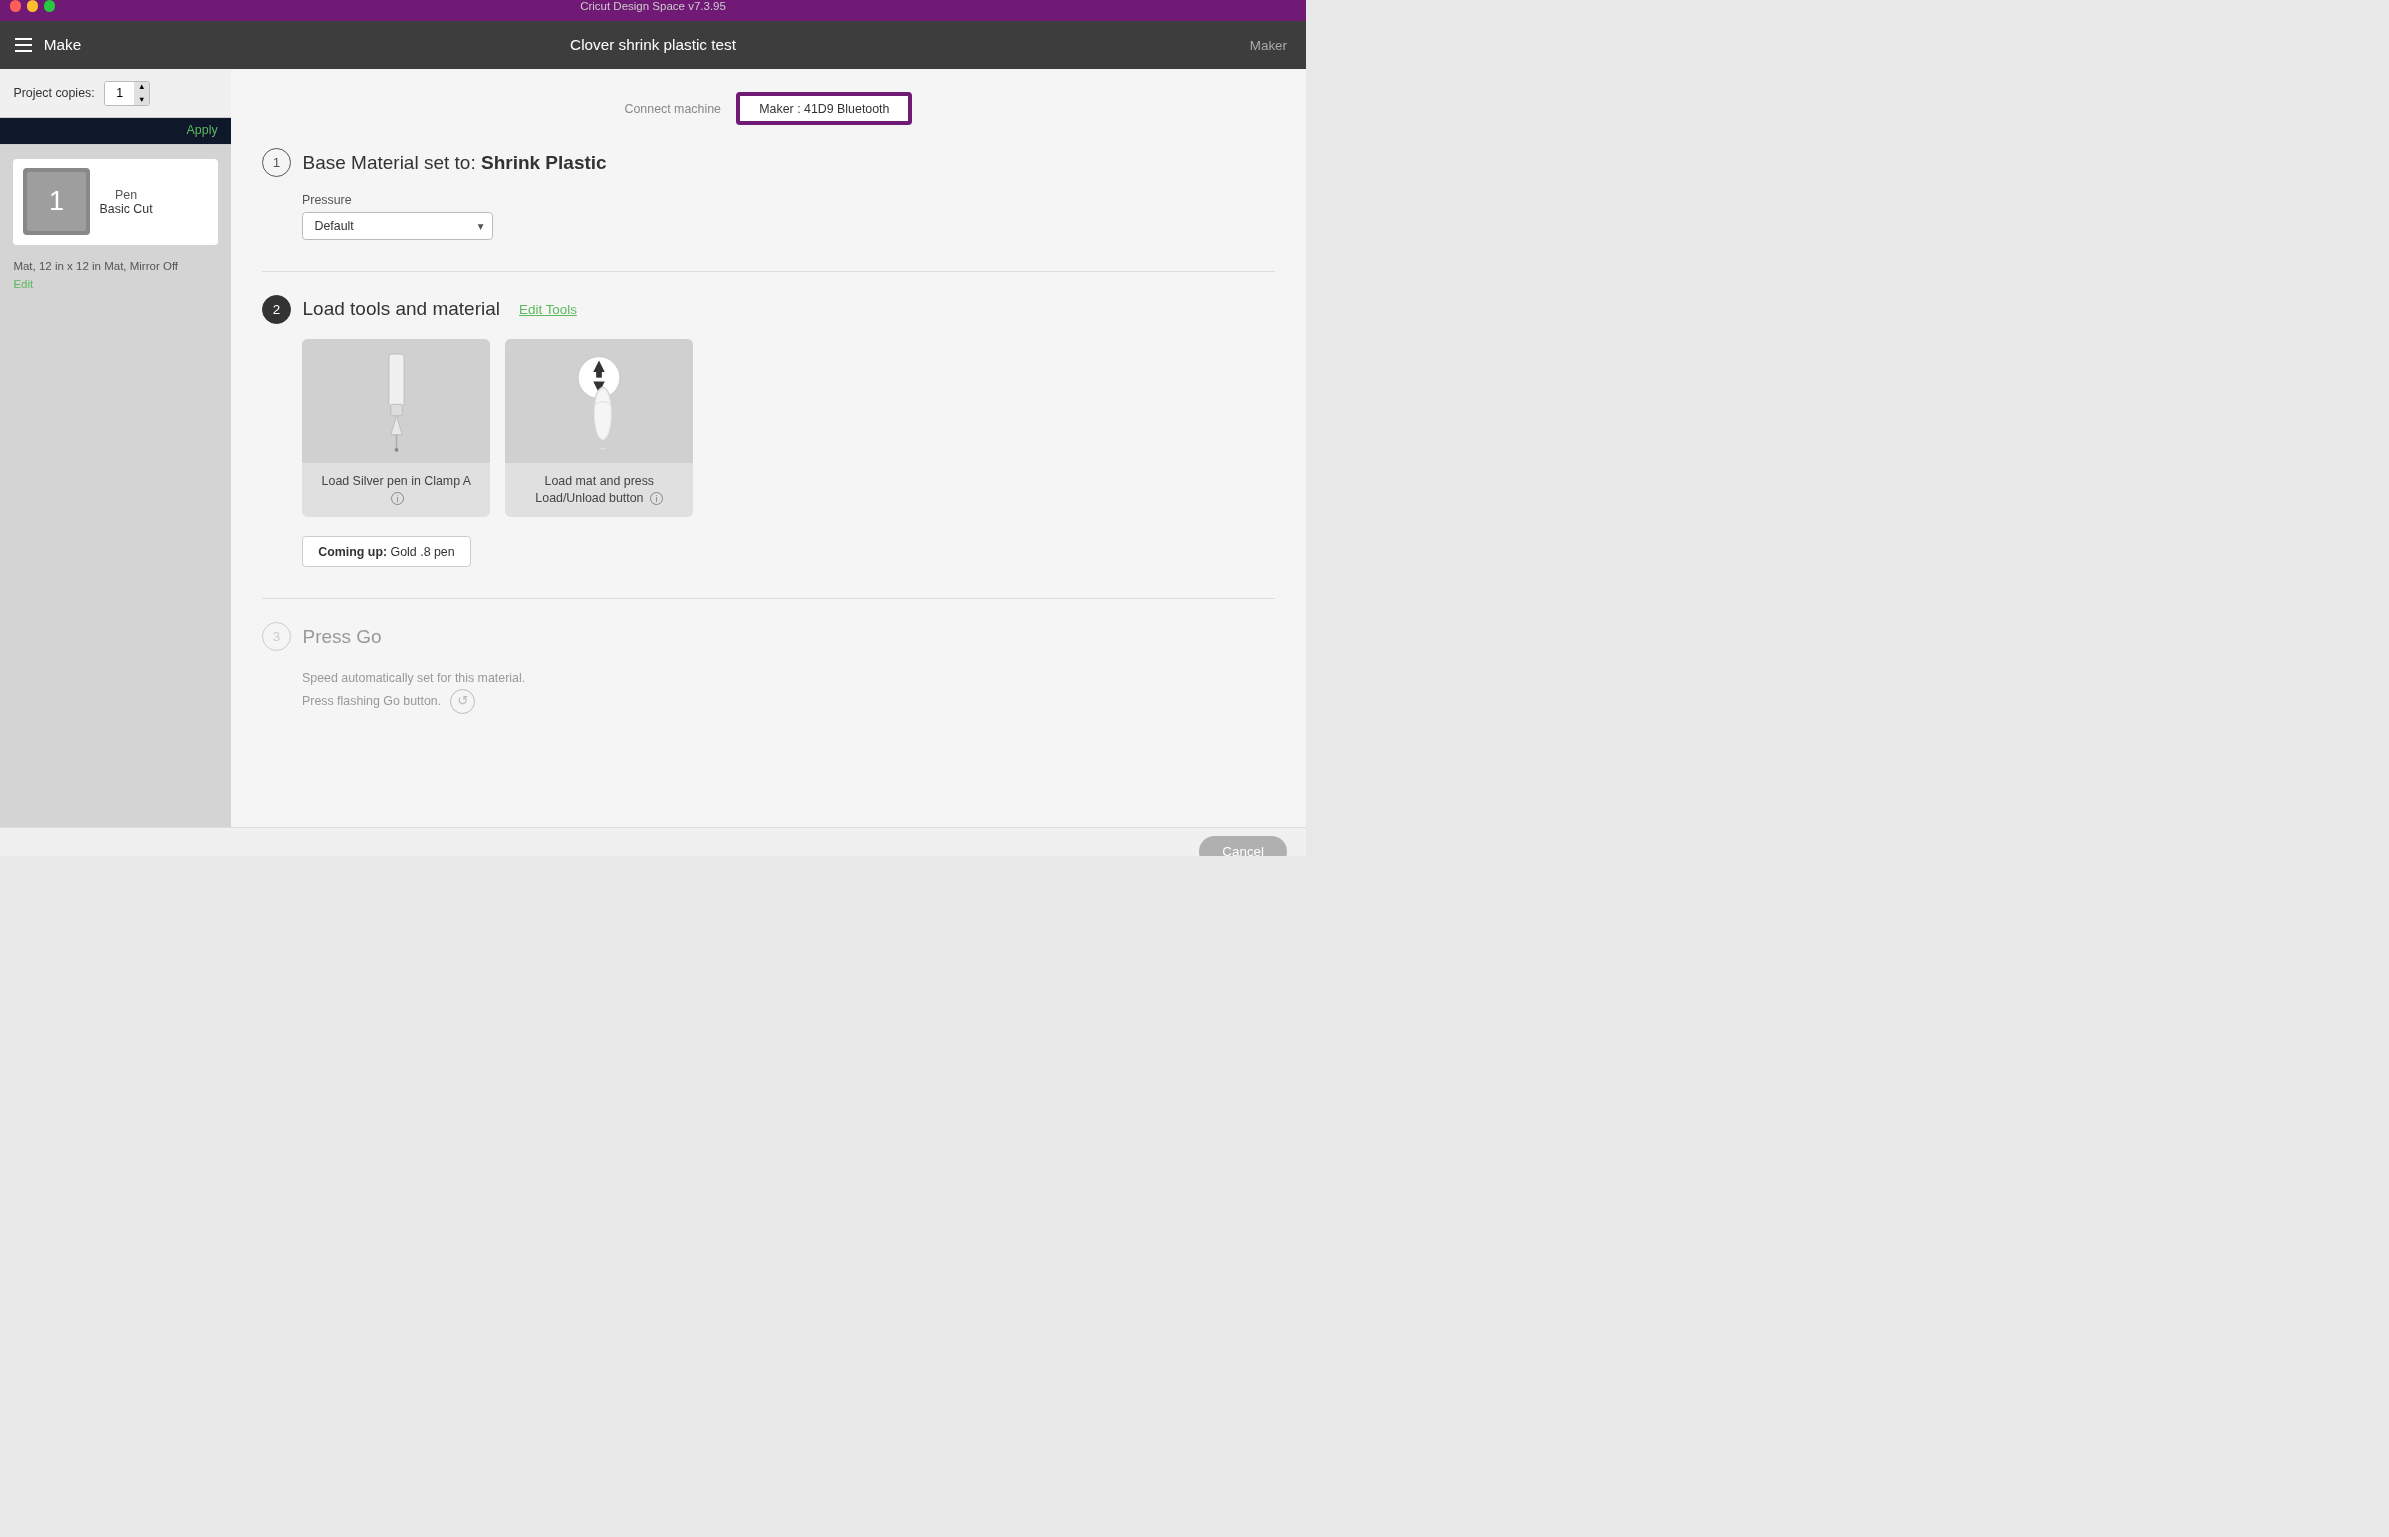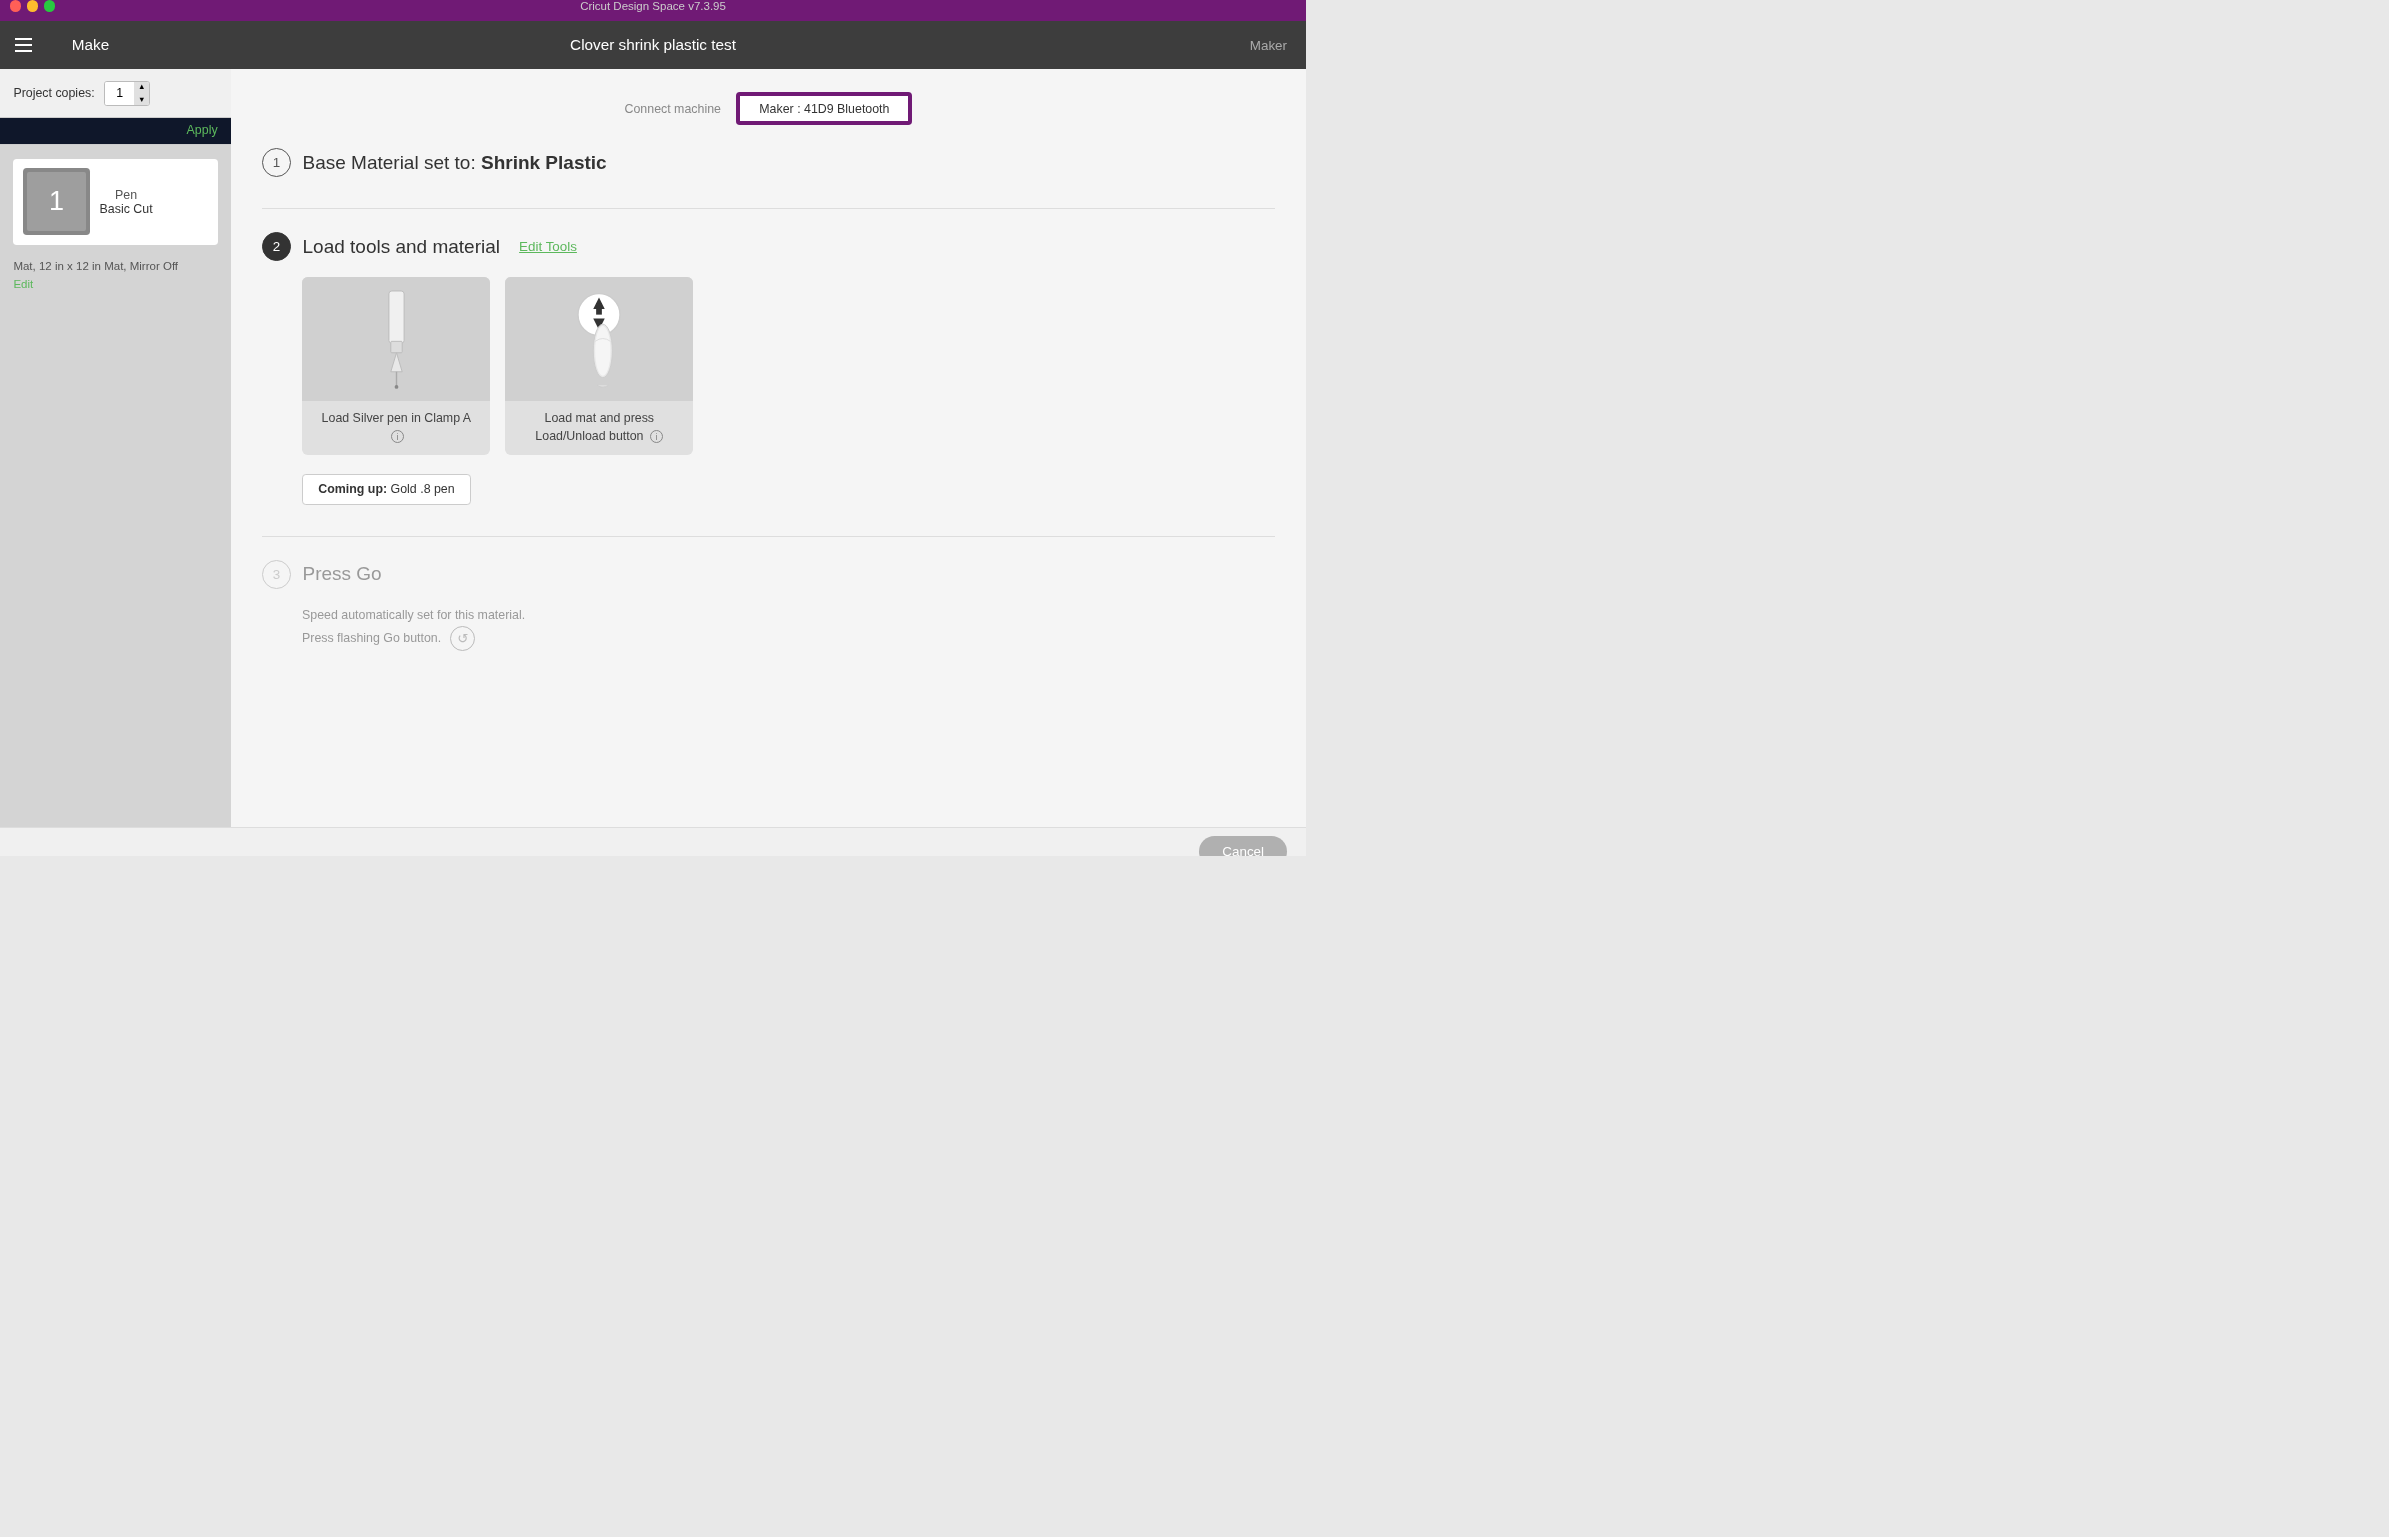--- a/index.html
+++ b/index.html
@@ -43,21 +43,20 @@
     .tl-green { background: #28c840; }
 
     
     .header {
       background: #3d3d3d;
       height: 48px;
       display: flex;
       align-items: center;
       padding: 0 15.3px;
       position: relative;
-      gap: 28px;
     }
     .header-menu {
       display: flex;
       flex-direction: column;
       gap: 3.8px;
       cursor: pointer;
       margin-right: 11.5px;
     }
     .header-menu span {
       display: block;
@@ -501,20 +500,30 @@
     </div>
 
     <div class="step-section">
       <div class="step-header">
         <div class="step-circle">
           <span>1</span>
         </div>
         <span class="step-title">
           <span>Base Material set to: </span><strong>Shrink Plastic</strong>
         </span>
+      </div>
+      <div class="pressure-row">
+        <div class="pressure-label">Pressure</div>
+        <div class="select-wrap">
+          <select class="pressure-select">
+            <option>Default</option>
+            <option>More</option>
+            <option>Less</option>
+          </select>
+        </div>
       </div>
     </div>
 
     <hr class="divider">
 
     <div class="step-section">
       <div class="step-header">
         <div class="step-circle filled">
           <span>2</span>
         </div>

